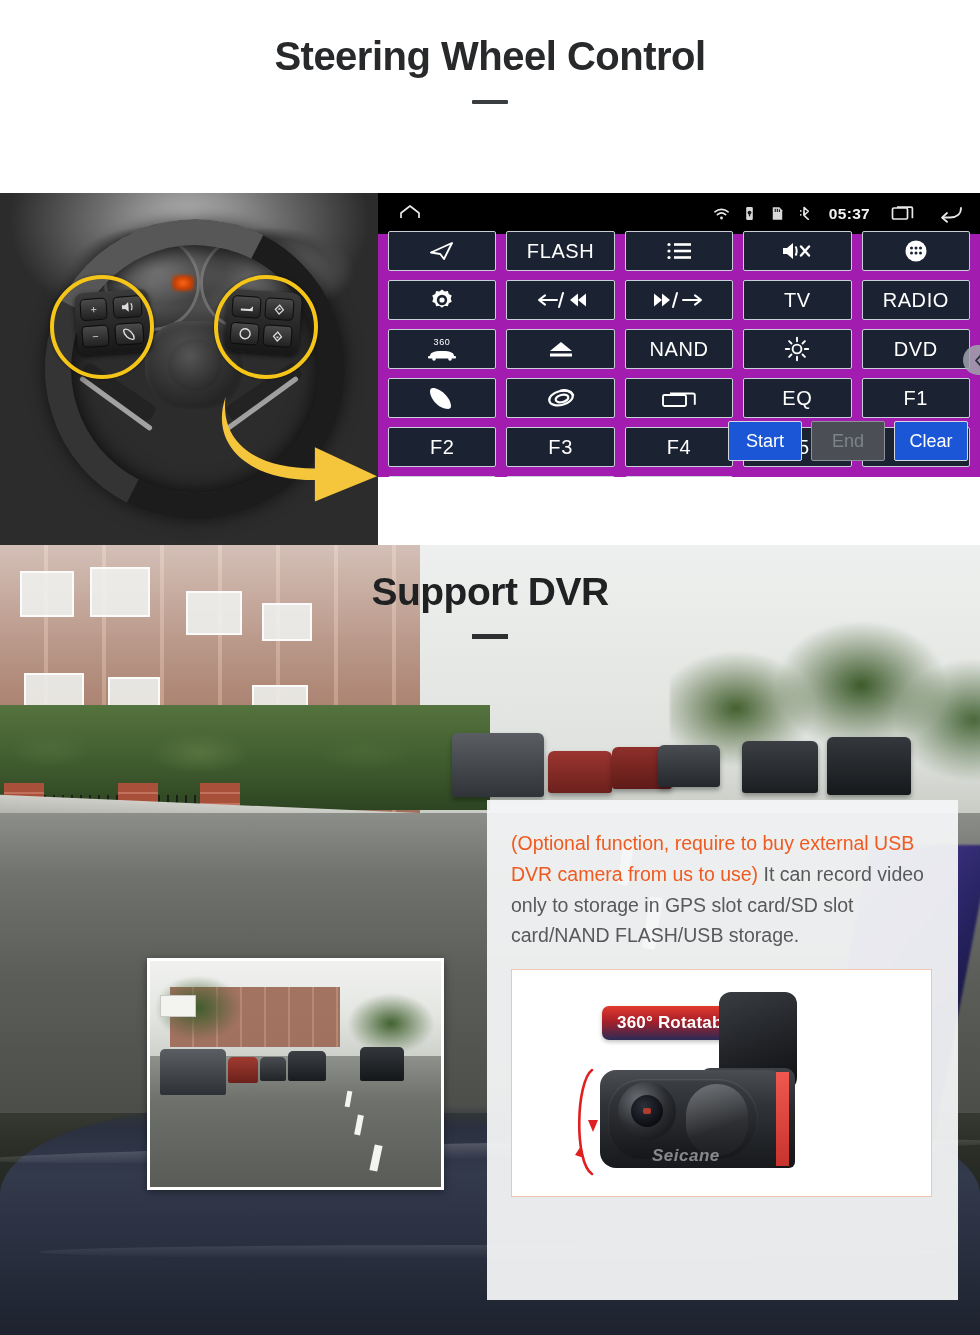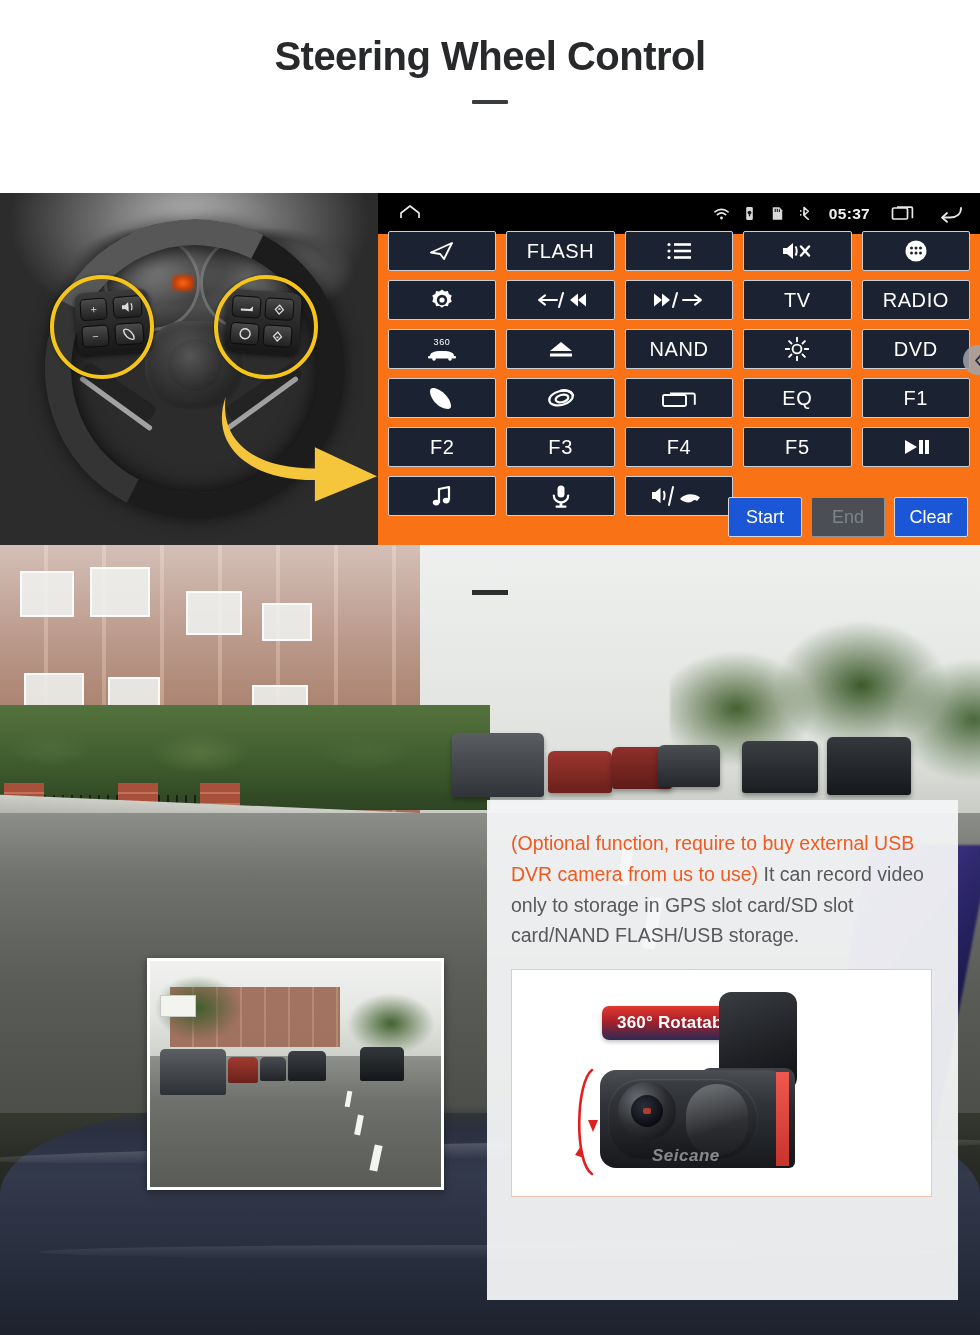--- a/index.html
+++ b/index.html
@@ -117,22 +117,22 @@
     position: absolute; border: 4px solid #f5c518; border-radius: 50%;
     box-shadow: 0 0 3px rgba(0,0,0,.5);
   }
   .hl-circle.a { left: 50px; top: 82px; width: 104px; height: 104px; }
   .hl-circle.b { left: 214px; top: 82px; width: 104px; height: 104px; }
   
   .arrow-svg { position: absolute; left: 210px; top: 200px; width: 180px; height: 110px; }
 
   
   .radio {
-    position: relative; width: 602px; height: 352px;
-    background: #f97316; overflow: hidden;
+    position: relative; width: 602px; height: 284px;
+    background: #a21caf; overflow: hidden;
   }
   .statusbar {
     height: 41px; background: #000; display: flex; align-items: center;
     padding: 0 16px 0 18px; color: #e8e8e8;
   }
   .sb-home { width: 28px; height: 28px; }
   .sb-spacer { flex: 1; }
   .sb-icons { display: flex; align-items: center; gap: 11px; }
   .sb-ic { width: 17px; height: 17px; display: block; }
   .sb-clock { font-size: 15.5px; font-weight: 600; letter-spacing: .3px; margin: 0 10px 0 4px; color: #f2f2f2; }
@@ -148,21 +148,21 @@
     height: 40px; background: #1b2231;
     border: 1.6px solid #c9cfd8; border-radius: 2px;
     display: flex; align-items: center; justify-content: center;
     color: #ffffff; font-size: 20px; letter-spacing: .6px;
     font-family: "Liberation Sans", sans-serif;
   }
   .kbtn svg { display: block; }
   .kbtn .glyph-txt { font-size: 20px; }
 
   .actionrow {
-    position: absolute; right: 12px; bottom: 8px;
+    position: absolute; right: 12px; bottom: 16px;
     display: flex; gap: 9px;
   }
   .abtn {
     width: 74px; height: 40px; border-radius: 2px;
     border: 1.6px solid #d5d9de;
     display: flex; align-items: center; justify-content: center;
     font-size: 18px; color: #ffffff;
     background: #1a56d6;
   }
   .abtn.disabled { background: #4b4f55; color: #7e838a; border-color: #8e9298; }
@@ -722,20 +722,21 @@
     <div class="lane" style="left:646px; top:352px; width:13px; height:52px; transform:rotate(9deg);"></div>
     <div class="lane" style="left:686px; top:424px; width:16px; height:66px; transform:rotate(10deg);"></div>
 
     <div class="pillar-blue"></div>
     <div class="dash">
       <div class="dash-crease"></div>
       <div class="dash-crease2"></div>
     </div>
 
     <div class="dvr-title-wrap">
+      <div class="dvr-title">Support DVR</div>
       <div class="dvr-rule"></div>
     </div>
   </div>
 
   <div class="vid-inset">
     <div class="vi-sky"></div>
     <div class="vi-houses"></div>
     <div class="vi-trees-l"></div>
     <div class="vi-trees-r"></div>
     <div class="vi-sign"></div>

